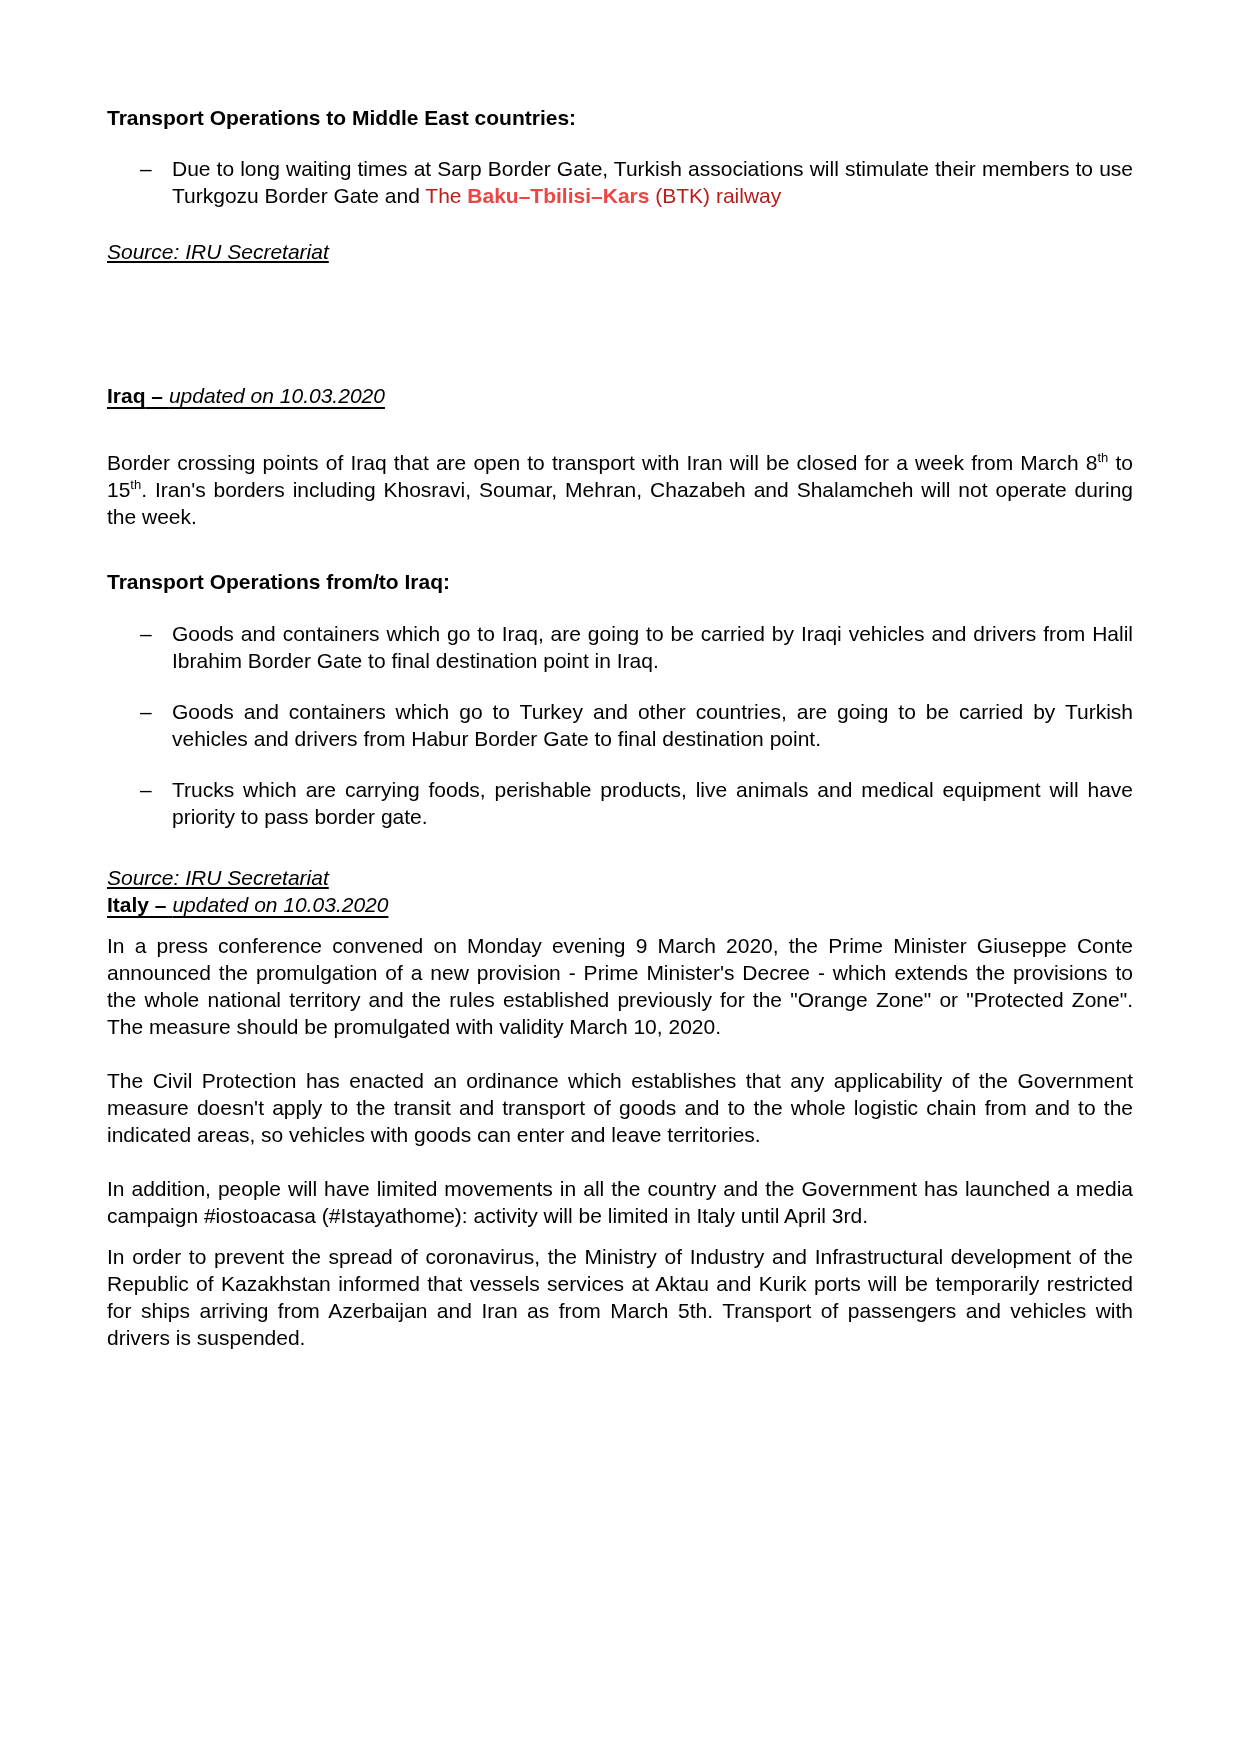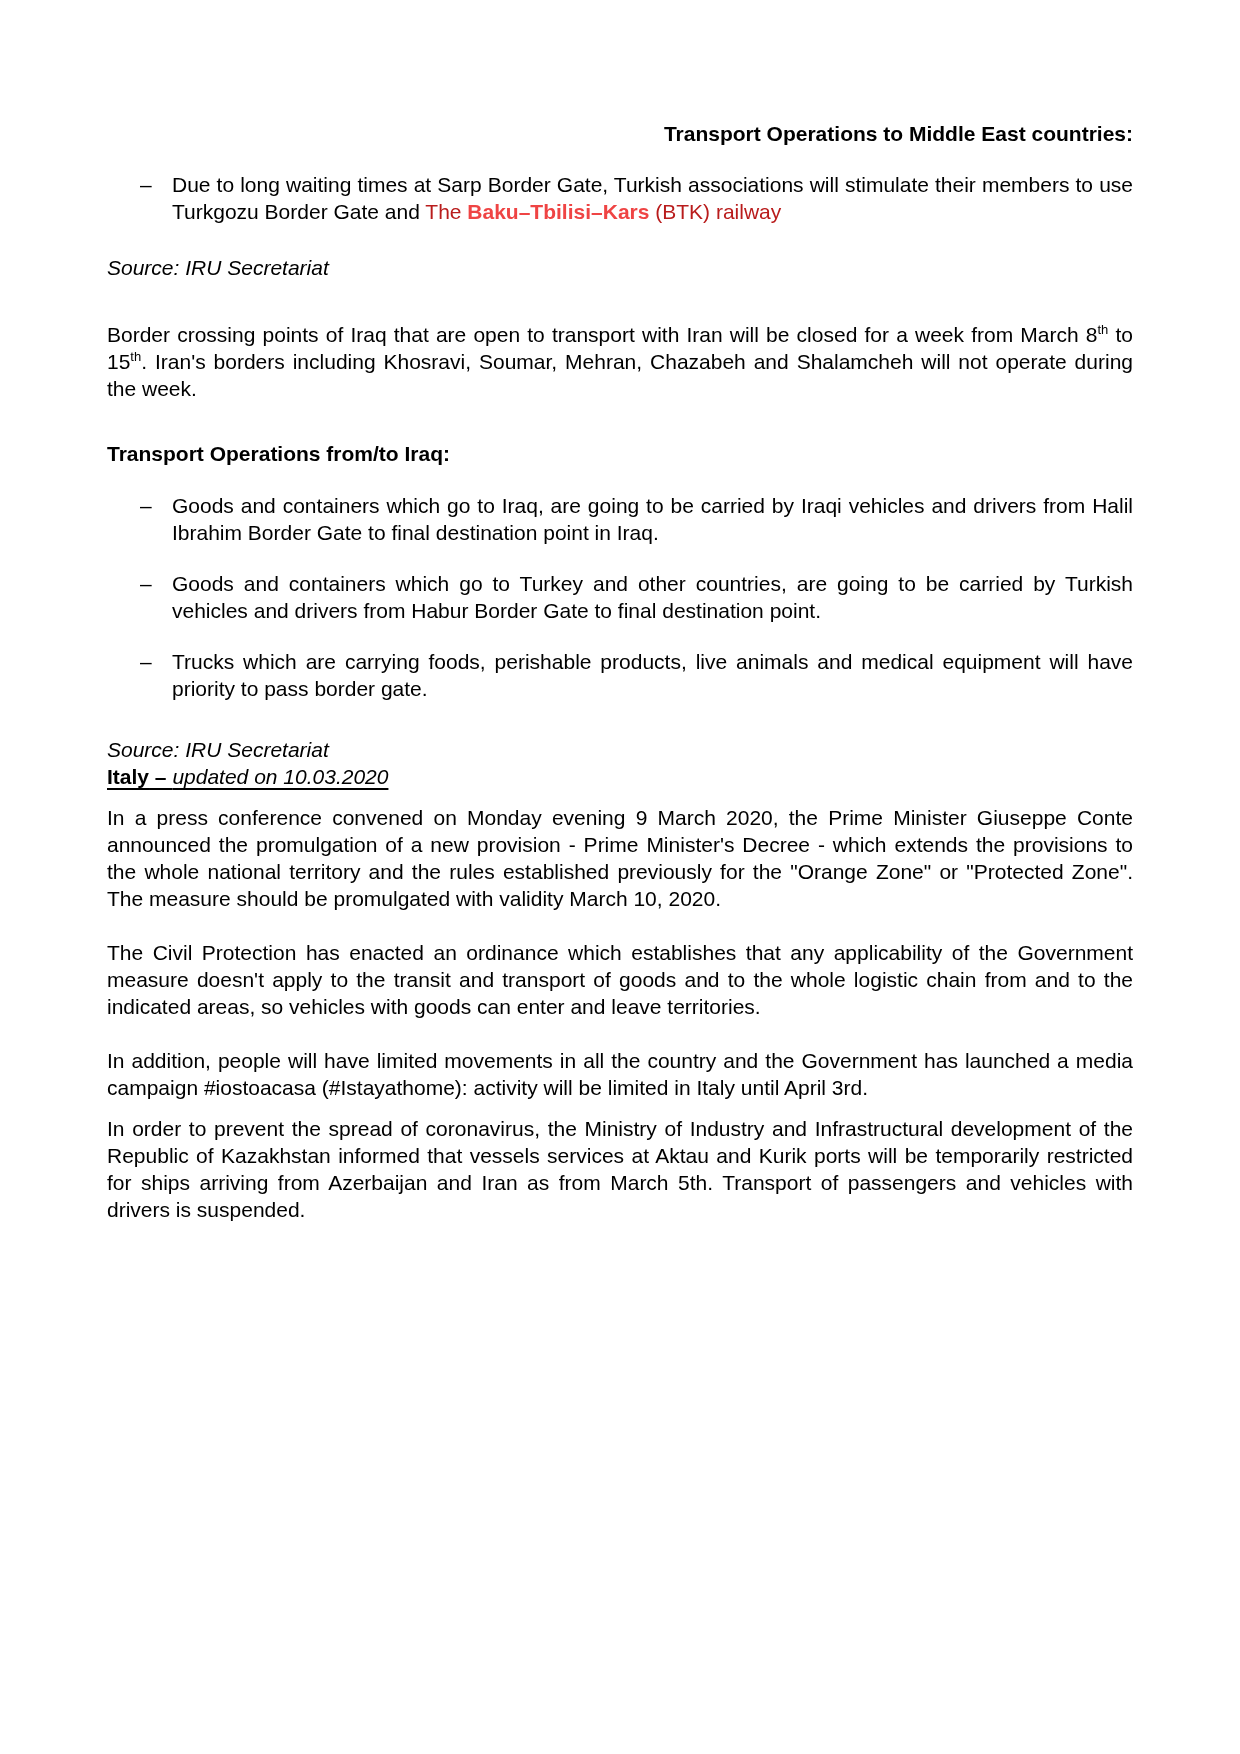--- a/index.html
+++ b/index.html
@@ -17,21 +17,21 @@
     background: #ffffff;
     position: relative;
   }
   .content {
     padding: 104px 107px 0 107px;
     font-size: 21px;
     line-height: 27px;
   }
   p { margin: 0; }
   .bold { font-weight: bold; }
-  .italic { font-style: italic; }
+  .italic { font-style: italic; text-decoration: underline; }
   .justify { text-align: justify; }
   .gray { color: #b91c1c; }
   .gray-bold { color: #ef4444; font-weight: bold; }
 
   .section-heading {
     text-decoration: underline;
     text-underline-offset: 4px;
     text-decoration-thickness: 1.5px;
   }
   .section-heading .country { font-weight: bold; }
@@ -48,21 +48,21 @@
     top: 0;
   }
 
   sup {
     font-size: 0.62em;
     line-height: 0;
     vertical-align: super;
   }
 
   
-  .me-heading       { margin-top: 16px; text-align: right; }
+  .me-heading       { margin-top: 0; }
   .me-bullet        { margin-top: 24px; }
   .me-source        { margin-top: 29px; }
   .iraq-heading     { margin-top: 117px; }
   .iraq-para        { margin-top: 40px; }
   .iraq-subheading  { margin-top: 38px; }
   .iraq-b1          { margin-top: 25px; }
   .iraq-b2          { margin-top: 24px; }
   .iraq-b3          { margin-top: 24px; }
   .iraq-source      { margin-top: 34px; }
   .italy-heading    { }
@@ -84,20 +84,21 @@
 
       <div class="bullet me-bullet">
         <span class="dash">–</span>
         <p class="justify"><span>Due to long waiting times at Sarp Border Gate, Turkish associations will stimulate their members to use Turkgozu Border Gate and </span><span class="gray">The </span><span class="gray-bold">Baku–Tbilisi–Kars</span><span class="gray"> (BTK) railway</span></p>
       </div>
 
       <p class="italic me-source">Source: IRU Secretariat</p>
     </section>
 
     <section>
+      <p class="section-heading iraq-heading"><span class="country">Iraq</span><span class="sep"> – </span><span class="update">updated on 10.03.2020</span></p>
 
       <p class="justify iraq-para"><span>Border crossing points of Iraq that are open to transport with Iran will be closed for a week from March 8</span><sup>th</sup><span> to 15</span><sup>th</sup><span>. Iran's borders including Khosravi, Soumar, Mehran, Chazabeh and Shalamcheh will not operate during the week.</span></p>
 
       <p class="bold iraq-subheading">Transport Operations from/to Iraq:</p>
 
       <div class="bullet iraq-b1">
         <span class="dash">–</span>
         <p class="justify">Goods and containers which go to Iraq, are going to be carried by Iraqi vehicles and drivers from Halil Ibrahim Border Gate to final destination point in Iraq.</p>
       </div>
       <div class="bullet iraq-b2">

